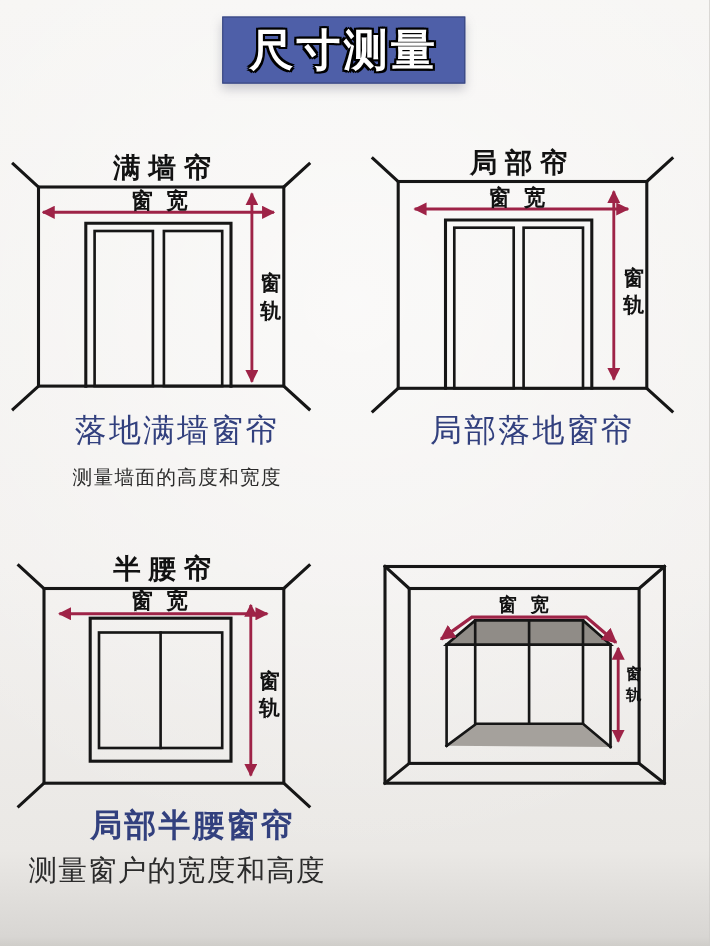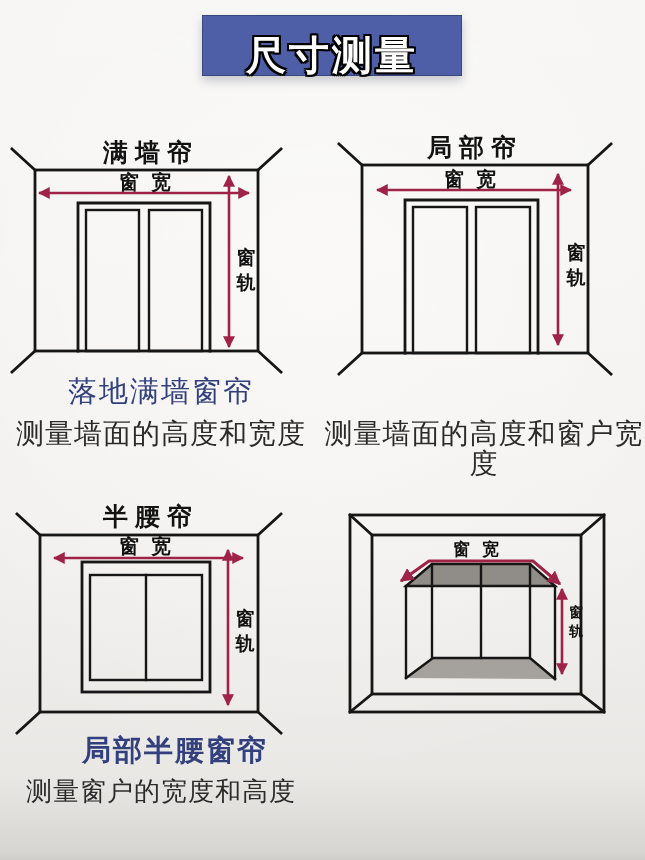--- a/index.html
+++ b/index.html
@@ -4,23 +4,23 @@
 <style>
   html,body{margin:0;padding:0;background:#cfcdca;}
   .canvas{
     position:relative;width:645px;height:860px;overflow:hidden;
     background:
       radial-gradient(130% 95% at 50% 32%, rgba(255,255,255,0.55) 0%, rgba(255,255,255,0) 62%),
       linear-gradient(180deg,#f6f5f3 0%,#f2f0ee 60%,#eae8e5 90%,#d8d6d3 99%,#cfcdc9 100%);
     font-family:"Liberation Sans","DejaVu Sans",sans-serif;
   }
   .banner{
-    position:absolute;left:202px;top:15px;width:260px;height:61px;
+    position:absolute;left:202px;top:15px;width:221px;height:61px;
     background:#4e5fa8;border:1px solid #39477f;box-sizing:border-box;
-    display:flex;align-items:flex-end;justify-content:center;
+    display:flex;align-items:center;justify-content:center;
     box-shadow:0 5px 9px rgba(110,110,125,0.35);
   }
   .banner-text{
     color:#ffffff;font-size:40px;font-weight:bold;letter-spacing:3px;line-height:1;
     text-shadow:-2px -2px 0 #000,2px -2px 0 #000,-2px 2px 0 #000,2px 2px 0 #000,
                  0 -2px 0 #000,0 2px 0 #000,-2px 0 0 #000,2px 0 0 #000;
     white-space:nowrap;
   }
   svg.diagram{position:absolute;}
   .q1{left:5px;top:128px;}
@@ -34,21 +34,21 @@
   text.kai{font-family:"Liberation Serif","DejaVu Serif",serif;font-weight:bold;fill:#121212;}
   .dlabel{font-size:25px;letter-spacing:7px;}
   .wlabel{font-size:20px;letter-spacing:12px;}
   .tlabel{font-size:19px;}
   .tlabel-sm{font-size:14px;}
   .wlabel-sm{font-size:17px;letter-spacing:12px;}
   .caption{position:absolute;width:322px;text-align:center;}
   .cap-left{left:0;}
   .cap-right{left:323px;}
   .cap-title{top:372px;font-size:29px;font-weight:normal;color:#32407e;letter-spacing:2px;}
-  .cap-desc{top:419px;font-size:28px;color:#2b2b2b;letter-spacing:1px;line-height:30px;}
+  .cap-desc{top:419px;font-size:18px;color:#2b2b2b;letter-spacing:1px;line-height:30px;}
   .cap-title2{top:731px;font-size:29px;font-weight:bold;color:#32407e;letter-spacing:2px;margin-left:14px;}
   .cap-desc2{top:776px;font-size:26px;color:#2b2b2b;letter-spacing:1px;line-height:30px;}
 </style>
 </head>
 <body>
 
 <div class="canvas">
 
   <div class="banner">
     <span class="banner-text">尺寸测量</span>
@@ -142,19 +142,19 @@
     <text class="kai wlabel-sm" x="152" y="60" text-anchor="middle">窗宽</text>
     <g>
       <text class="kai tlabel-sm" x="246" y="122" text-anchor="middle">窗</text>
       <text class="kai tlabel-sm" x="246" y="141" text-anchor="middle">轨</text>
     </g>
   </svg>
 
   <div class="caption cap-left cap-title">落地满墙窗帘</div>
   <div class="caption cap-left cap-desc">测量墙面的高度和宽度</div>
 
-  <div class="caption cap-right cap-desc">测量墙面的高度和窗户宽度</div>
+  <div class="caption cap-right cap-title">局部落地窗帘</div>
 
   <div class="caption cap-left cap-title2">局部半腰窗帘</div>
   <div class="caption cap-left cap-desc2">测量窗户的宽度和高度</div>
 
 
 </div>
 
 </body></html>

